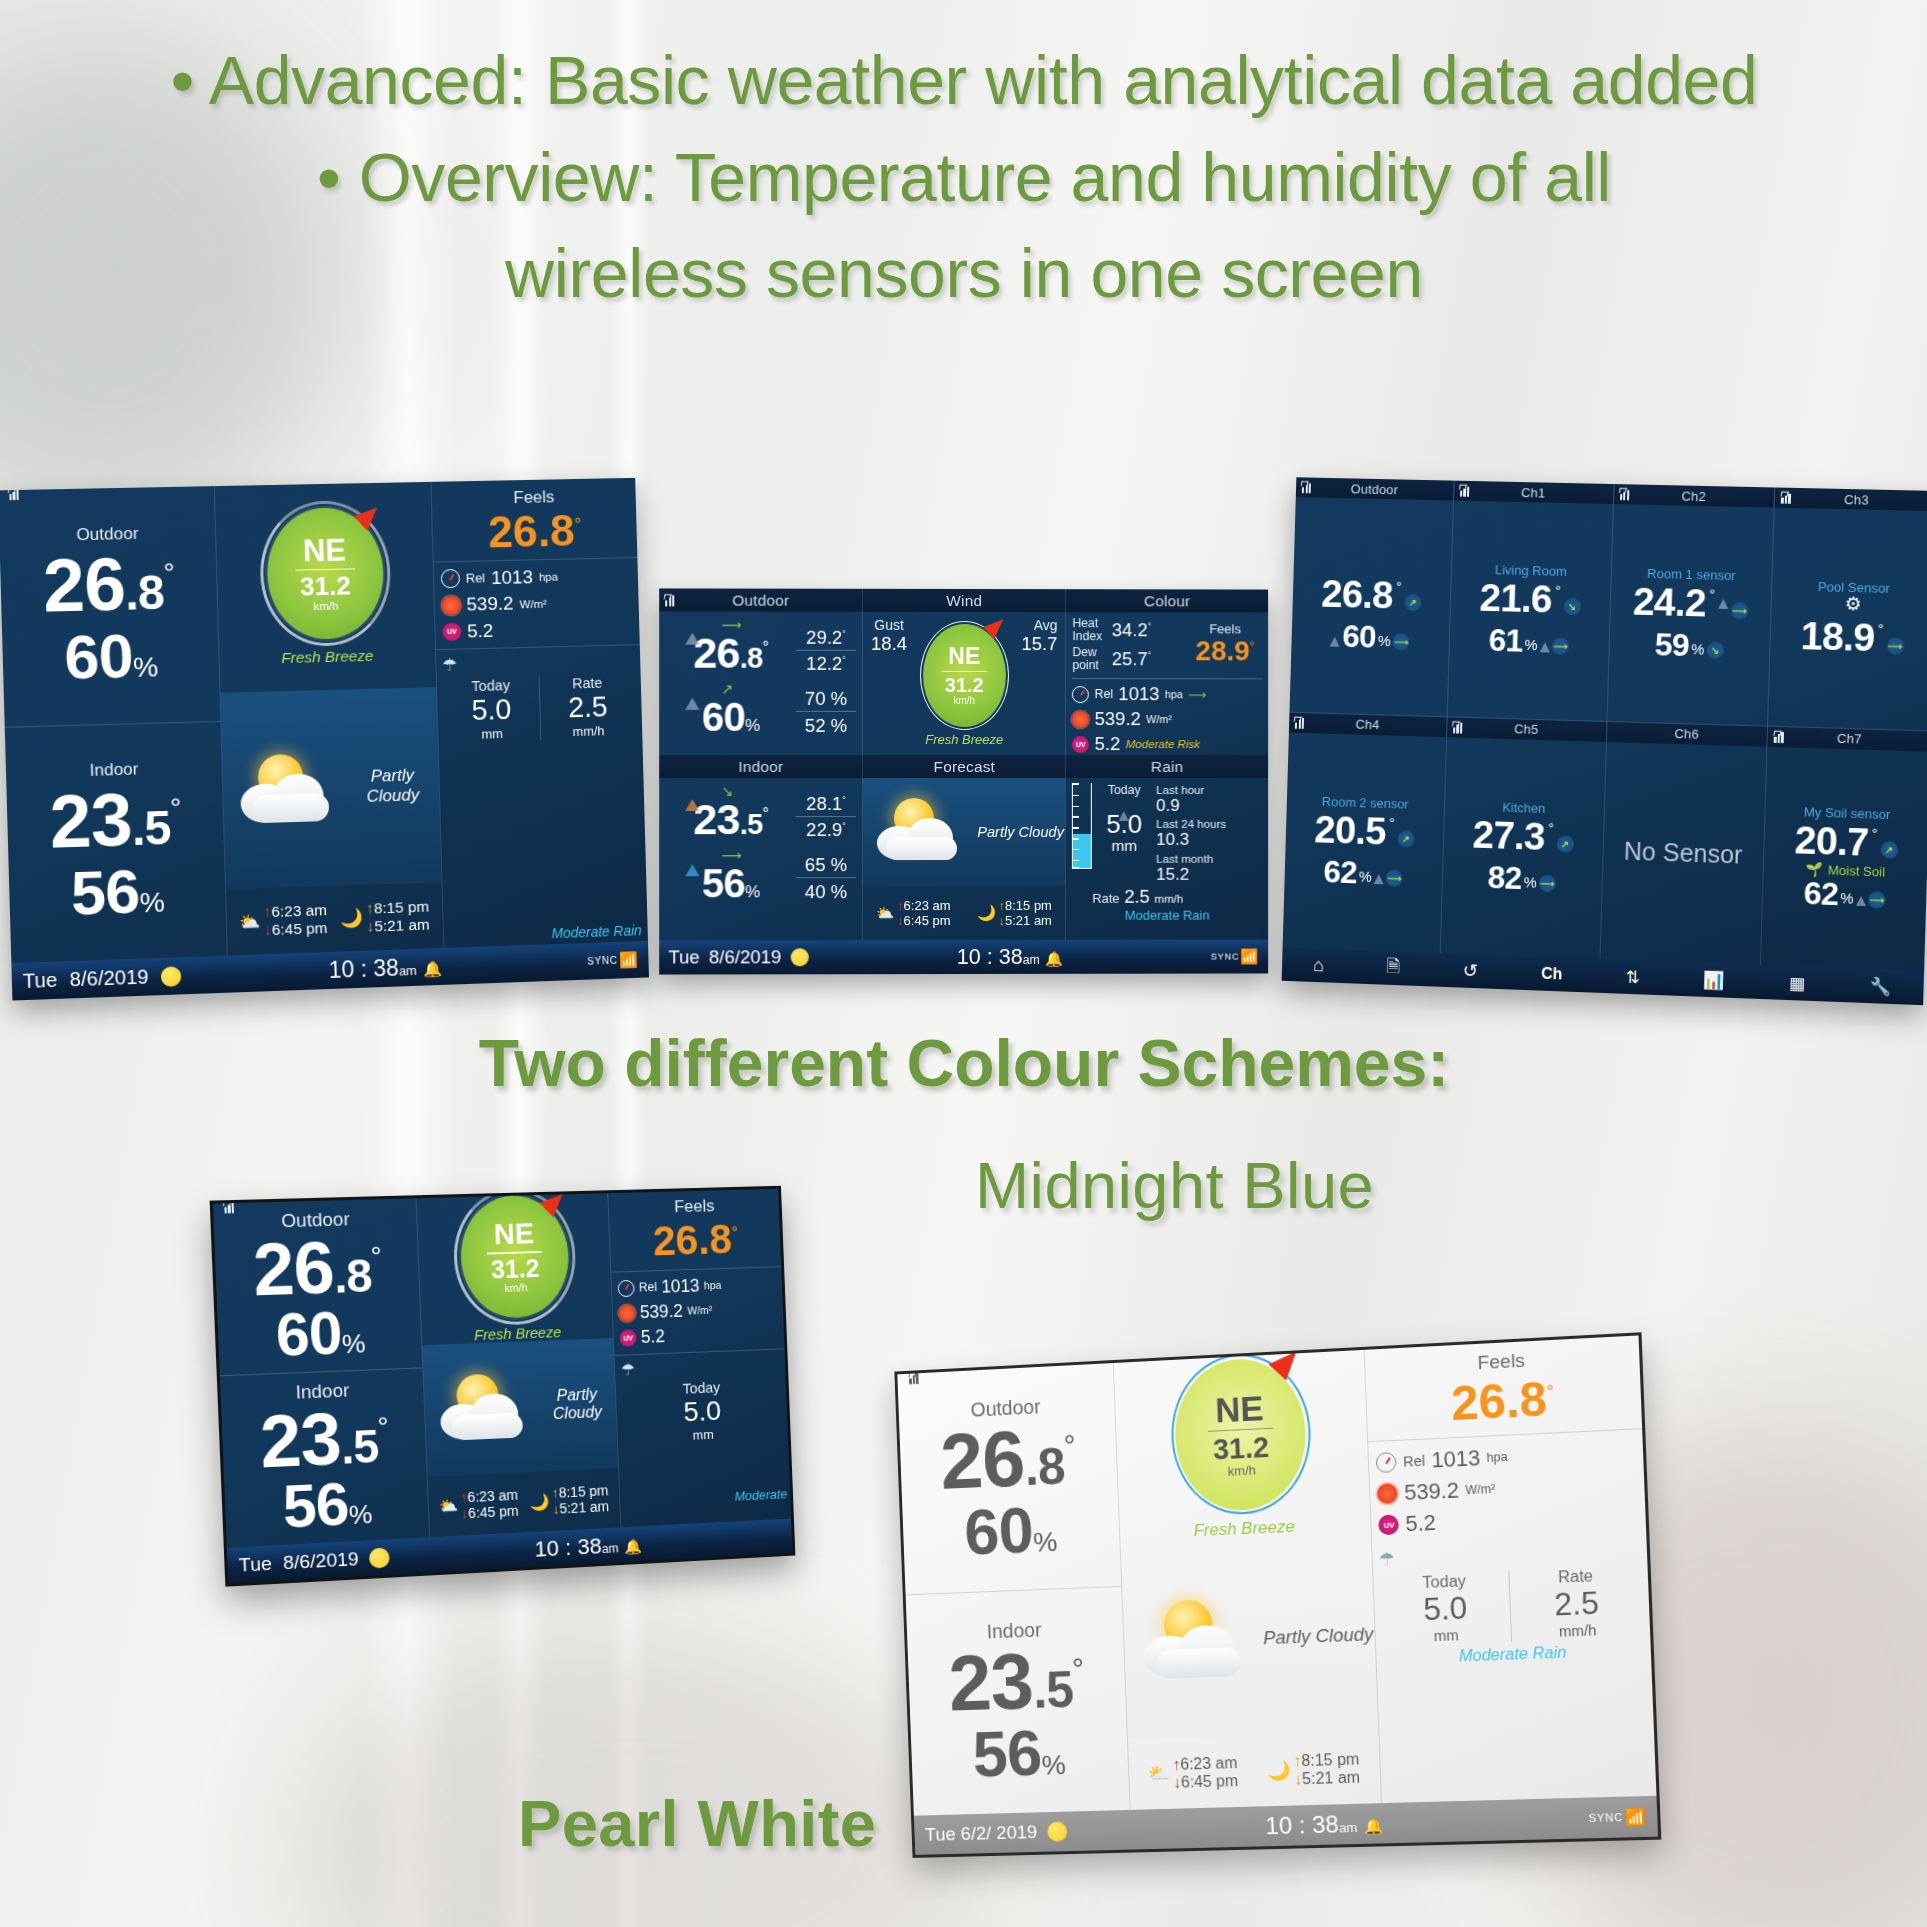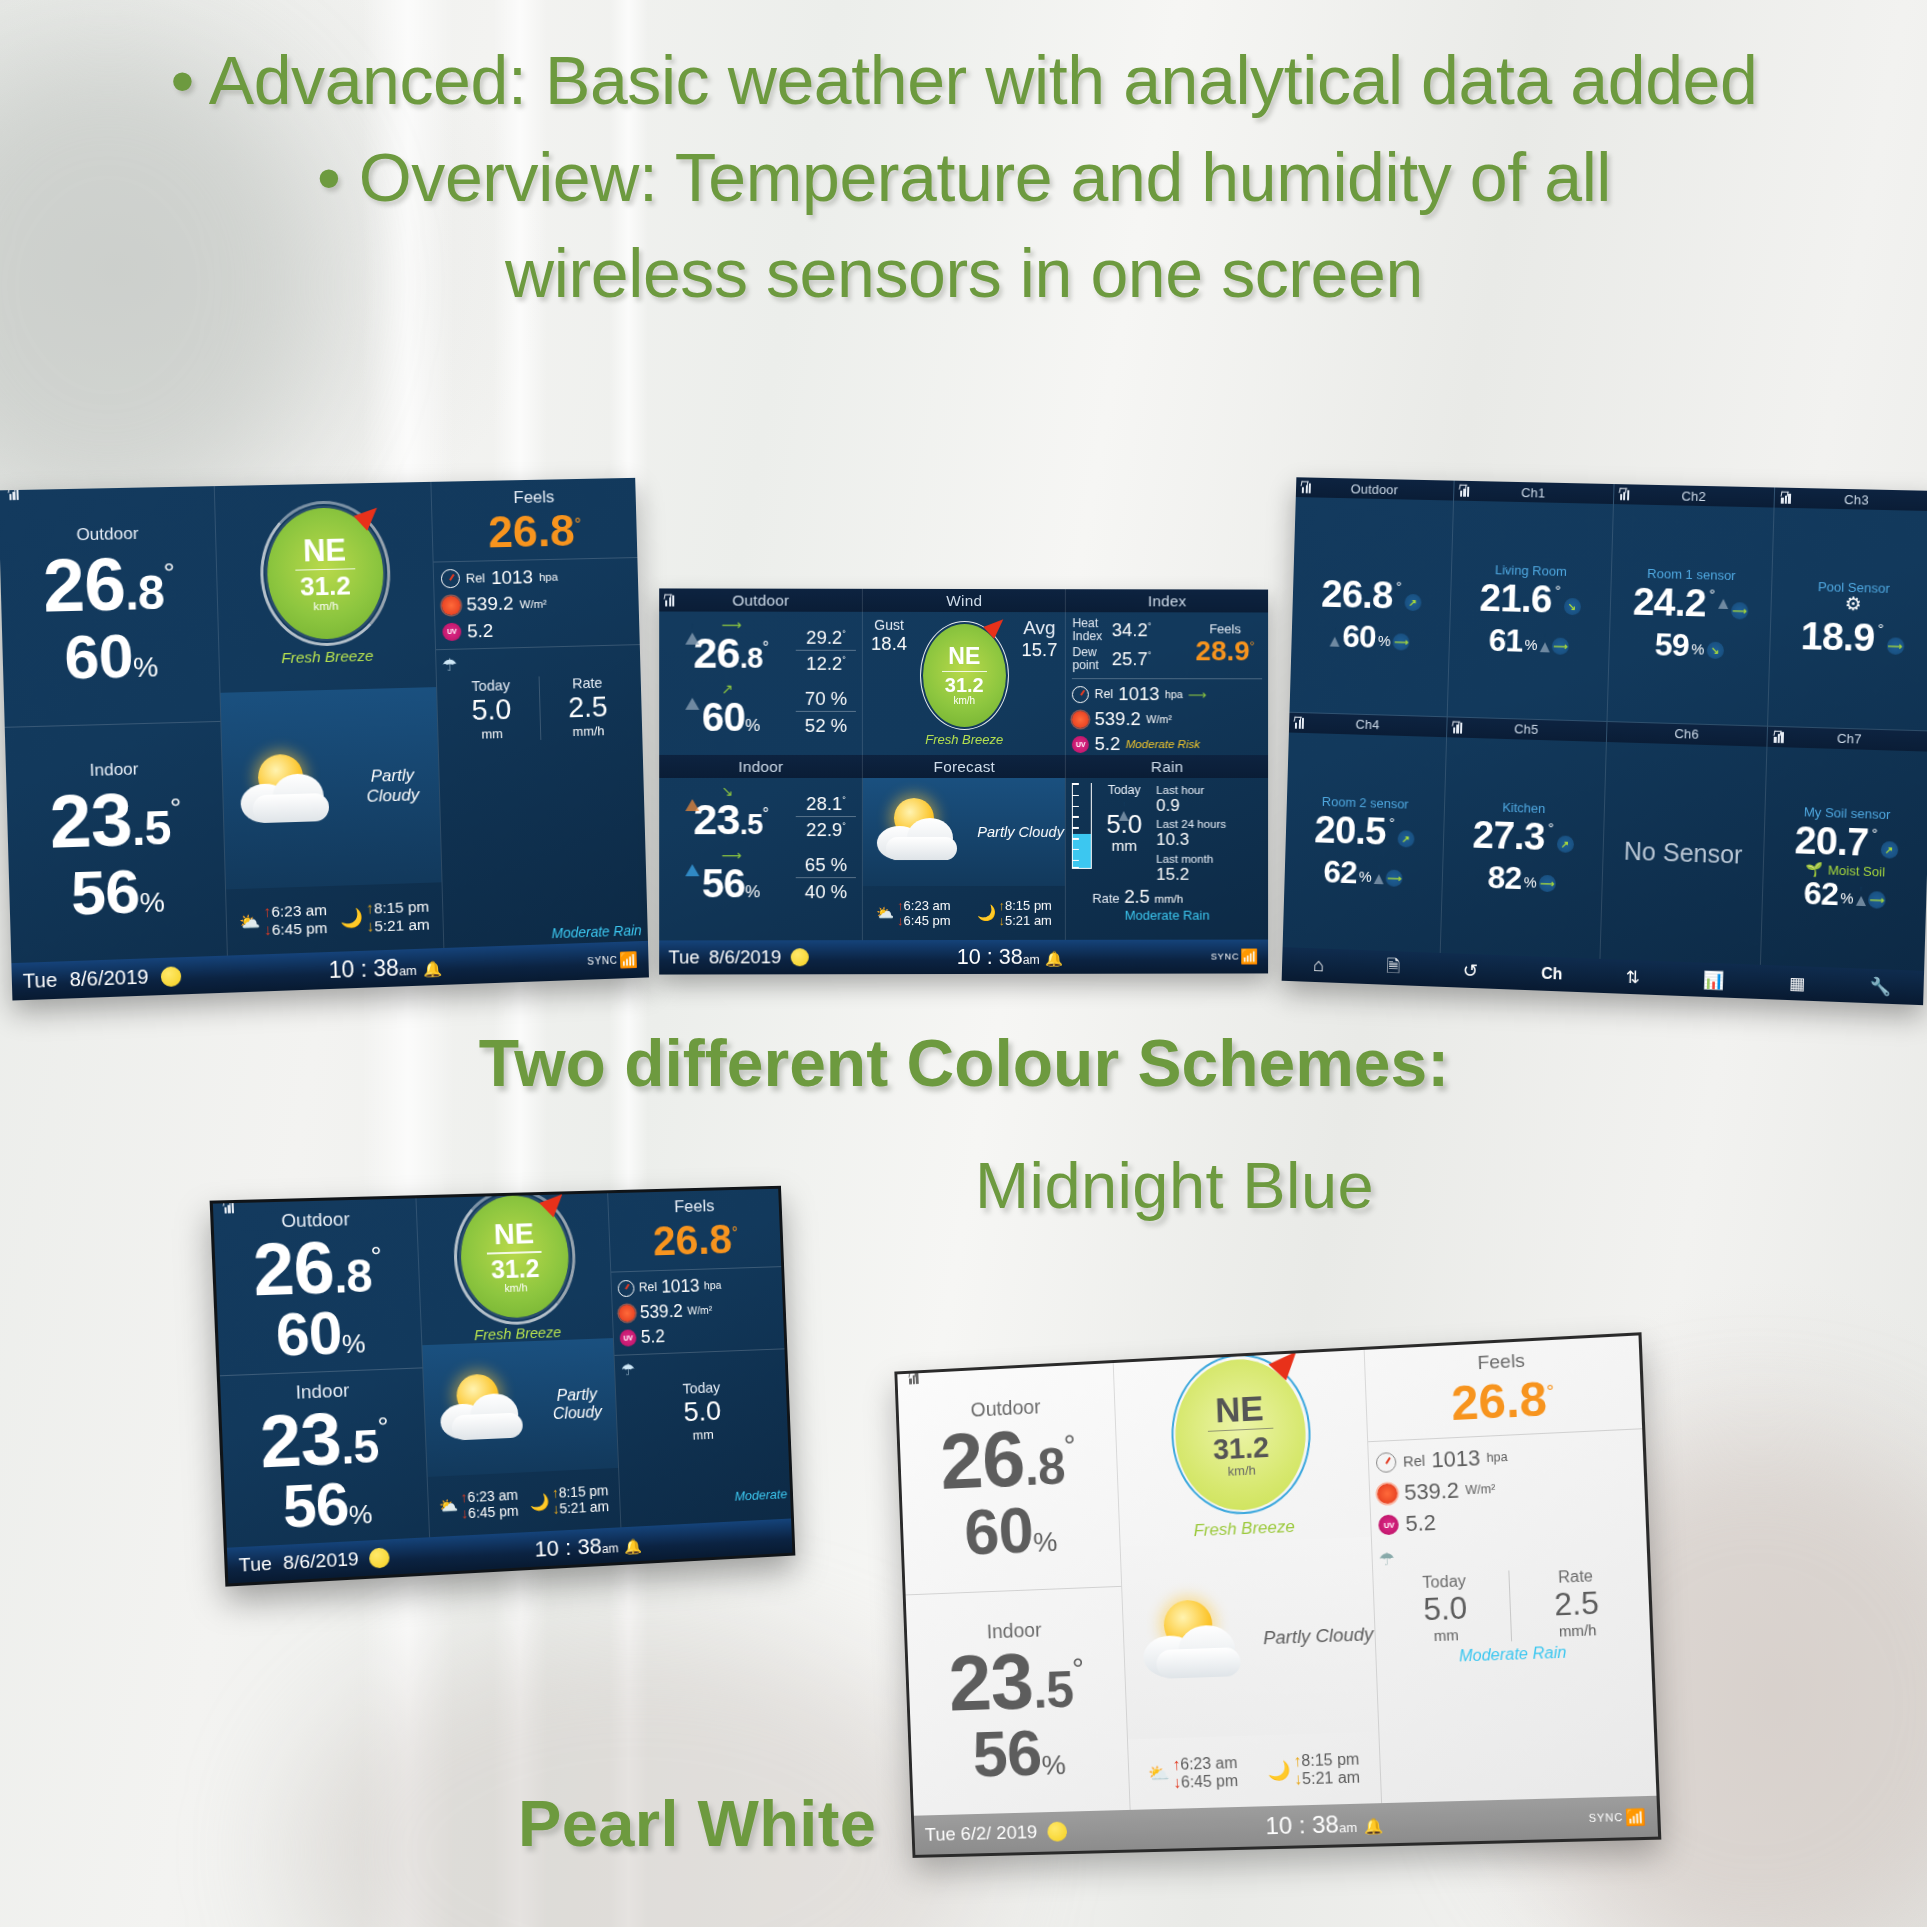--- a/index.html
+++ b/index.html
@@ -283,21 +283,21 @@
             <i></i>
             <i></i>
             <i></i>
           </div>
         <span class="t">Outdoor</span>
       </div>
       <div class="hdrbar sep-v" style="width:33.3%;">
         <span class="t">Wind</span>
         </div>
       <div class="hdrbar" style="flex:1;">
-        <span class="t">Index</span>
+        <span class="t">Colour</span>
         </div>
     </div>
 
     <div style="display:flex;height:143px;">
 
       <div class="cell sep-v" style="width:33.4%;padding:4.6px 6.2px;">
         <div style="display:flex;align-items:flex-end;">
           <div style="flex:1;text-align:center;">
             <div style="height:15.4px;text-align:left;padding-left:20px;">
               <span class="warn" style="color:#8fa4b8;display:inline-block;vertical-align:middle;"><span class="tri"></span><span class="tri-i" style="color:#12395c;">!</span></span>
@@ -328,21 +328,21 @@
           </div>
         </div>
       </div>
 
       <div class="cell sep-v" style="width:33.3%;position:relative;">
         <div style="position:absolute;left:7.7px;top:5px;text-align:center;font-size:14.6px;">
           <div class="lbl" style="font-size:14px;">Gust</div>
           <div style="font-size:18.5px;">18.4</div>
         </div>
         <div style="position:absolute;right:7.7px;top:4.6px;text-align:center;">
-          <div class="lbl" style="font-size:19px;">Avg</div>
+          <div class="lbl" style="font-size:14px;text-align:right;">Avg</div>
           <div style="font-size:18.5px;">15.7</div>
         </div>
         <div style="height:100%;display:flex;flex-direction:column;align-items:center;justify-content:center;padding-top:4.6px;">
           <div class="dial" style="width:83px;height:103px;box-shadow:none;">
             <div class="ring" style="inset:-3.1px;border:1.5px solid rgba(255,255,255,.9);"></div>
             <div class="needle" style="top:-7.7px;right:1.5px;transform:rotate(47deg);border-left-width:8.5px;border-right-width:8.5px;border-bottom-width:20px;"></div>
             <div class="nd" style="font-size:23px;">NE</div>
             <div class="hr" style="width:45px;"></div>
             <div class="sp" style="font-size:20px;">31.2</div>
             <div class="uu" style="font-size:10px;">km/h</div>

